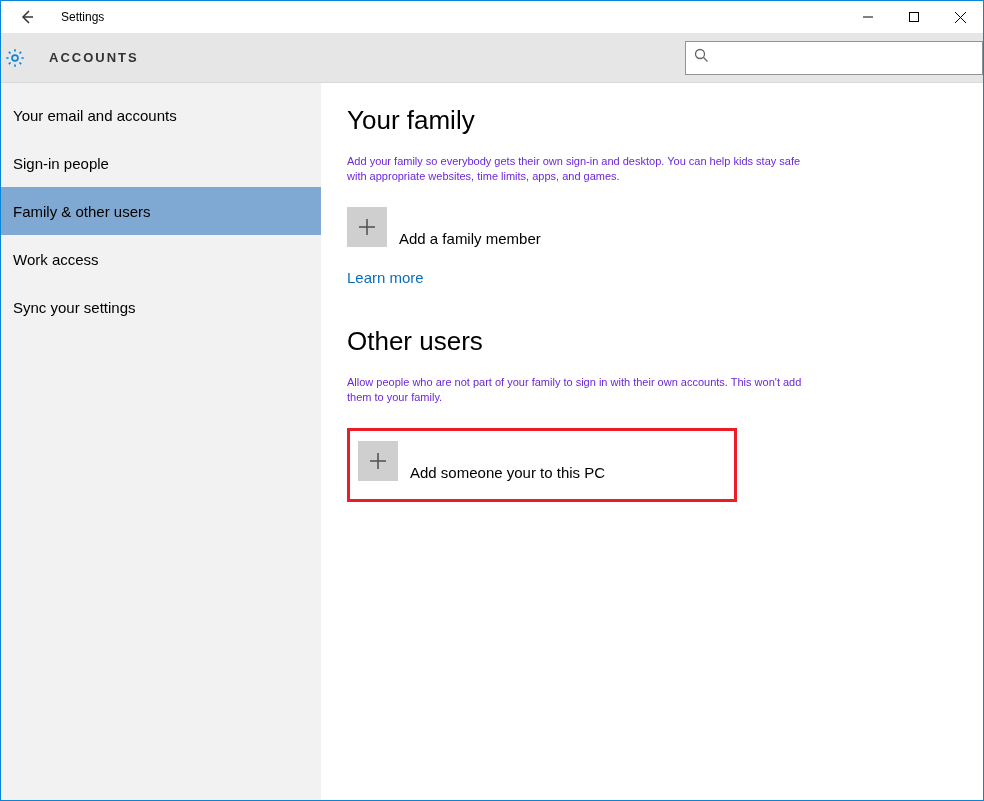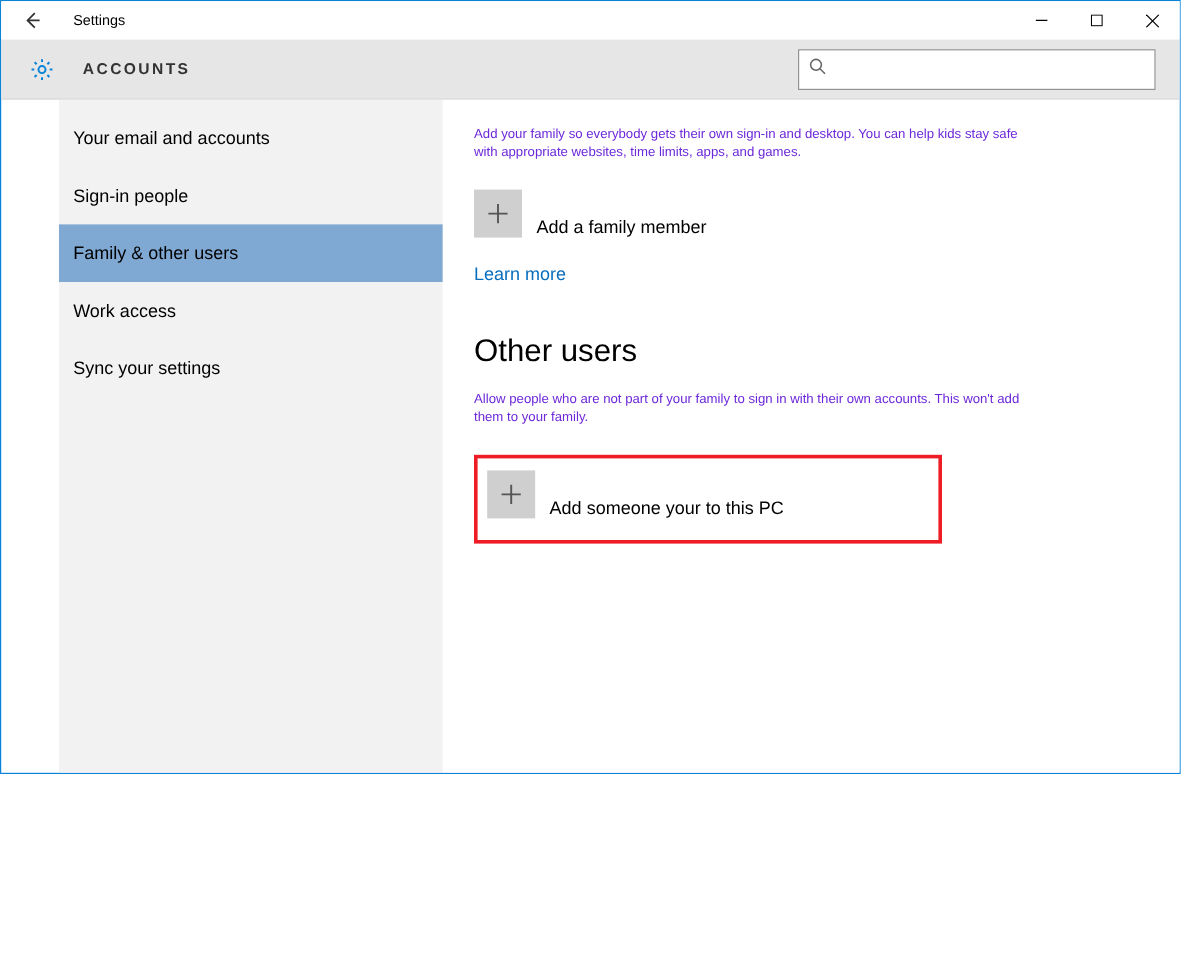--- a/index.html
+++ b/index.html
@@ -1,18 +1,18 @@
 <!DOCTYPE html>
 <html><head>
 <meta charset="utf-8">
 <style>
   * { box-sizing: border-box; margin: 0; padding: 0; font-family: "Segoe UI", Arial, sans-serif; }
   html, body { width: 984px; height: 801px; overflow: hidden; background: #fff; }
   .window {
-    width: 984px; height: 645px;
+    width: 984px; height: 801px;
     border: 1px solid #0a84d8;
     display: flex; flex-direction: column;
     background: #fff;
   }
   
   .titlebar {
     height: 32px; background: #fff;
     display: flex; align-items: center;
     padding-left: 10px;
     border-bottom: 0;
@@ -28,39 +28,39 @@
     margin-left: auto; display:flex;
   }
   .window-controls .ctrl {
     width: 46px; height: 32px; display:flex; align-items:center; justify-content:center;
     cursor:pointer;
   }
   
   .headerband {
     height: 50px; background: #e6e6e6;
     display:flex; align-items:center;
-    padding: 0 20px;
+    padding: 0 0;
     border-bottom: 1px solid #d9d9d9;
   }
   .gear { width: 28px; height:28px; display:flex; align-items:center; justify-content:center; color:#0a84d8; }
   .section-title {
     font-size: 13px; font-weight:600; letter-spacing: 2px; color:#333; margin-left: 20px;
   }
   .searchbox {
     margin-left:auto; width:298px; height:34px;
     border:1px solid #939393; background:#fff; display:flex; align-items:center;
     padding: 0 8px;
   }
   .searchbox input {
     border:none; outline:none; font-size:14px; flex:1; color:#666; background:transparent;
   }
   .searchbox input::placeholder { color:#666; font-style: italic; }
   .searchbox .search-icon { color:#666; }
   
-  .body { flex:1; display:flex; overflow:hidden;margin-left:48px; }
+  .body { flex:1; display:flex; overflow:hidden; }
   .sidebar {
     width: 320px; background:#f2f2f2; padding-top:8px;
     border-right: 0;
   }
   .sidebar-item {
     height:48px; display:flex; align-items:center; padding-left:12px;
     font-size:15px; color:#000; cursor:pointer;
   }
   .sidebar-item.selected { background:#7fa8d2; color:#000; }
   .content {
@@ -146,20 +146,21 @@
       </div>
       <div class="sidebar-item">
         <span>Work access</span>
       </div>
       <div class="sidebar-item">
         <span>Sync your settings</span>
       </div>
     </div>
 
     <div class="content">
+      <h1>Your family</h1>
       <p class="desc">Add your family so everybody gets their own sign-in and desktop. You can help kids stay safe with appropriate websites, time limits, apps, and games.</p>
 
       <div class="add-row">
         <div class="plus-box">
           <svg width="20" height="20" viewBox="0 0 20 20">
               <line x1="10" y1="2" x2="10" y2="18" stroke="#555" stroke-width="1.6"></line>
               <line x1="2" y1="10" x2="18" y2="10" stroke="#555" stroke-width="1.6"></line>
             </svg>
         </div>
         <span class="add-row-label">Add a family member</span>

